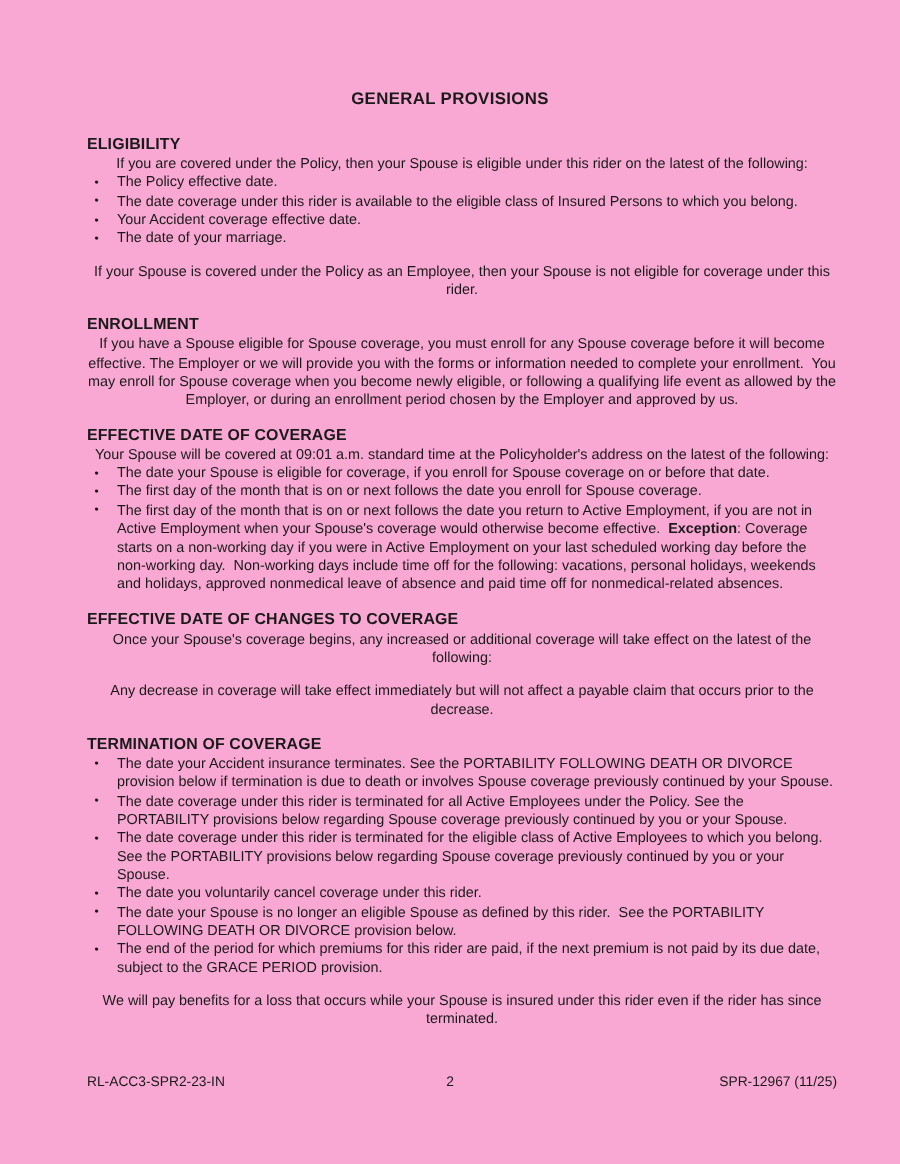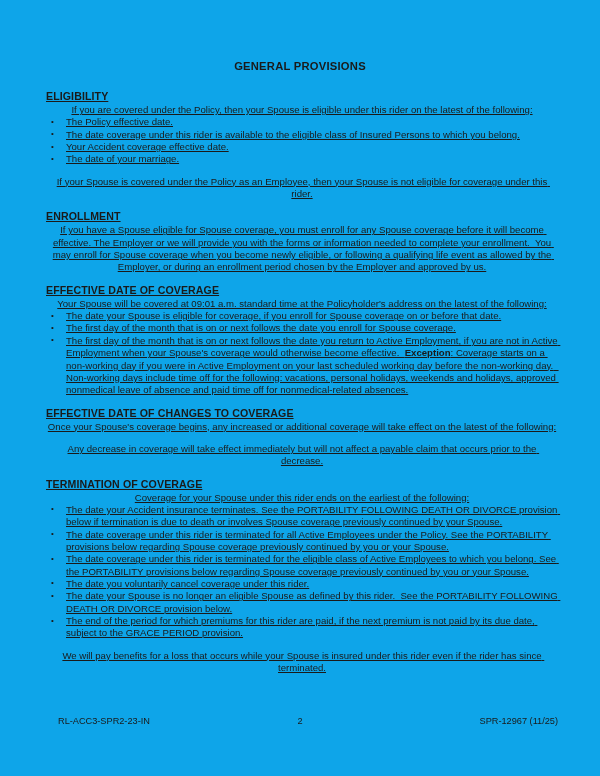--- a/index.html
+++ b/index.html
@@ -15,39 +15,38 @@
     font-family: "Liberation Sans", sans-serif;
     color: #1a1a1a;
     -webkit-font-smoothing: antialiased;
   }
   .page {
     position: relative;
     width: 600px;
     height: 776px;
     box-sizing: border-box;
     padding: 16px;
-    background: #0ea5e9;
+    background: #f9a8d4;
   }
   .content {
     position: absolute;
     left: 42px;
     top: 60px;
     width: 516px;
   }
   .doc-title {
     text-align: center;
     font-size: 11.2px;
     font-weight: bold;
     letter-spacing: 0.25px;
     margin: 0 0 17px 0;
     line-height: 13px;
   }
   .section {
-    margin: 0 0 10px 4px;
-    text-decoration: underline;
+    margin: 0 0 10px 16px;
   }
   .heading {
     font-size: 10.6px;
     font-weight: bold;
     letter-spacing: 0.1px;
     line-height: 13px;
     margin: 0 0 1px 0;
   }
   .para {
     font-size: 9.6px;
@@ -150,21 +149,20 @@
     </div>
 
     <div class="section">
       <div class="heading">EFFECTIVE DATE OF CHANGES TO COVERAGE</div>
       <p class="para">Once your Spouse's coverage begins, any increased or additional coverage will take effect on the latest of the following:</p>
       <p class="para spacer-para">Any decrease in coverage will take effect immediately but will not affect a payable claim that occurs prior to the decrease.</p>
     </div>
 
     <div class="section">
       <div class="heading">TERMINATION OF COVERAGE</div>
-      <p class="para">Coverage for your Spouse under this rider ends on the earliest of the following:</p>
       <ul class="bullets">
         <li>The date your Accident insurance terminates. See the PORTABILITY FOLLOWING DEATH OR DIVORCE provision below if termination is due to death or involves Spouse coverage previously continued by your Spouse.</li>
         <li>The date coverage under this rider is terminated for all Active Employees under the Policy. See the PORTABILITY provisions below regarding Spouse coverage previously continued by you or your Spouse.</li>
         <li>The date coverage under this rider is terminated for the eligible class of Active Employees to which you belong. See the PORTABILITY provisions below regarding Spouse coverage previously continued by you or your Spouse.</li>
         <li>The date you voluntarily cancel coverage under this rider.</li>
         <li>The date your Spouse is no longer an eligible Spouse as defined by this rider.  See the PORTABILITY FOLLOWING DEATH OR DIVORCE provision below.</li>
         <li>The end of the period for which premiums for this rider are paid, if the next premium is not paid by its due date, subject to the GRACE PERIOD provision.</li>
       </ul>
       <p class="para spacer-para">We will pay benefits for a loss that occurs while your Spouse is insured under this rider even if the rider has since terminated.</p>
     </div>

